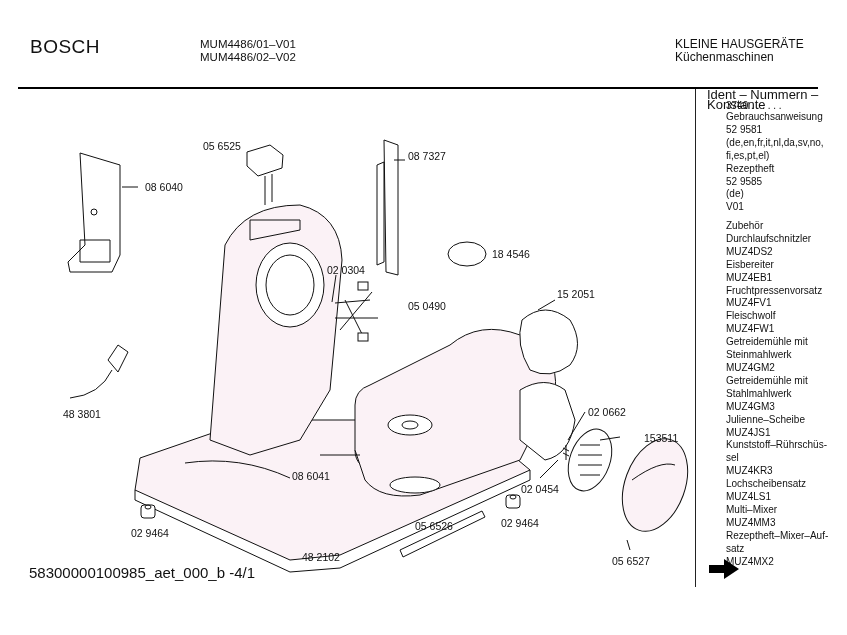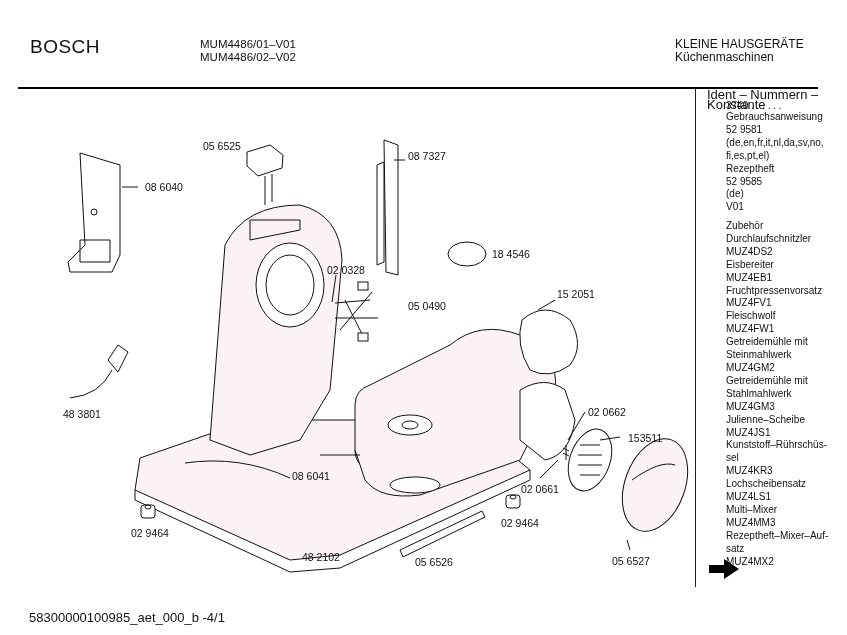--- a/index.html
+++ b/index.html
@@ -7,21 +7,21 @@
          font-family: "Liberation Sans", sans-serif; color: #111; }
   .abs { position: absolute; }
   .logo { left: 30px; top: 36px; font-size: 19px; font-weight: normal; letter-spacing: 0.5px; }
   .models { left: 172px; top: 38px; font-size: 11.5px; line-height: 13px; margin-left: 28px; }
   .category { left: 675px; top: 38px; font-size: 12px; line-height: 13px; }
   .rule { left: 18px; top: 87px; width: 800px; height: 2px; background: #000; }
   .vrule { left: 695px; top: 89px; width: 1px; height: 498px; background: #222; }
   .ident-head { left: 707px; top: 90px; font-size: 13px; line-height: 10px; }
   .ident-val { left: 726px; top: 100px; font-size: 10px; }
   .side { left: 726px; font-size: 10px; line-height: 12.9px; }
-  .footer { left: 29px; top: 610px; font-size: 13px; }
+  .footer { left: 29px; top: 564px; font-size: 15px; }
   .part-label { position: absolute; font-size: 10.5px; white-space: nowrap; text-align: center; }
   svg.drawing { position: absolute; left: 0; top: 0; }
   .ln { stroke: #111; stroke-width: 1; fill: none; }
   .pink { fill: #fbf2f6; stroke: #111; stroke-width: 1; }
   .white { fill: #fff; stroke: #111; stroke-width: 1; }
   .arrow { left: 708px; top: 558px; }
 </style>
 </head>
 <body>
 
@@ -172,27 +172,27 @@
     <path class="ln" d="M558 460 L540 478"></path>
     <path class="ln" d="M600 440 L620 437"></path>
     <path class="ln" d="M627 540 L630 550"></path>
   </g>
 </svg>
 
 <div class="part-label" style="left:145px;top:181px">08 6040</div>
 <div class="part-label" style="left:203px;top:140px">05 6525</div>
 <div class="part-label" style="left:408px;top:150px">08 7327</div>
 <div class="part-label" style="left:492px;top:248px">18 4546</div>
-<div class="part-label" style="left:327px;top:264px">02 0328</div>
+<div class="part-label" style="left:327px;top:264px">02 0304</div>
 <div class="part-label" style="left:408px;top:300px">05 0490</div>
 <div class="part-label" style="left:557px;top:288px">15 2051</div>
 <div class="part-label" style="left:63px;top:408px">48 3801</div>
 <div class="part-label" style="left:292px;top:470px">08 6041</div>
 <div class="part-label" style="left:588px;top:406px">02 0662</div>
-<div class="part-label" style="left:628px;top:432px">153511</div>
-<div class="part-label" style="left:521px;top:483px">02 0661</div>
+<div class="part-label" style="left:644px;top:432px">153511</div>
+<div class="part-label" style="left:521px;top:483px">02 0454</div>
 <div class="part-label" style="left:131px;top:527px">02 9464</div>
 <div class="part-label" style="left:501px;top:517px">02 9464</div>
 <div class="part-label" style="left:302px;top:551px">48 2102</div>
-<div class="part-label" style="left:415px;top:556px">05 6526</div>
+<div class="part-label" style="left:415px;top:520px">05 6526</div>
 <div class="part-label" style="left:612px;top:555px">05 6527</div>
 
 <div class="abs footer">58300000100985_aet_000_b -4/1</div>
 
 </body></html>

